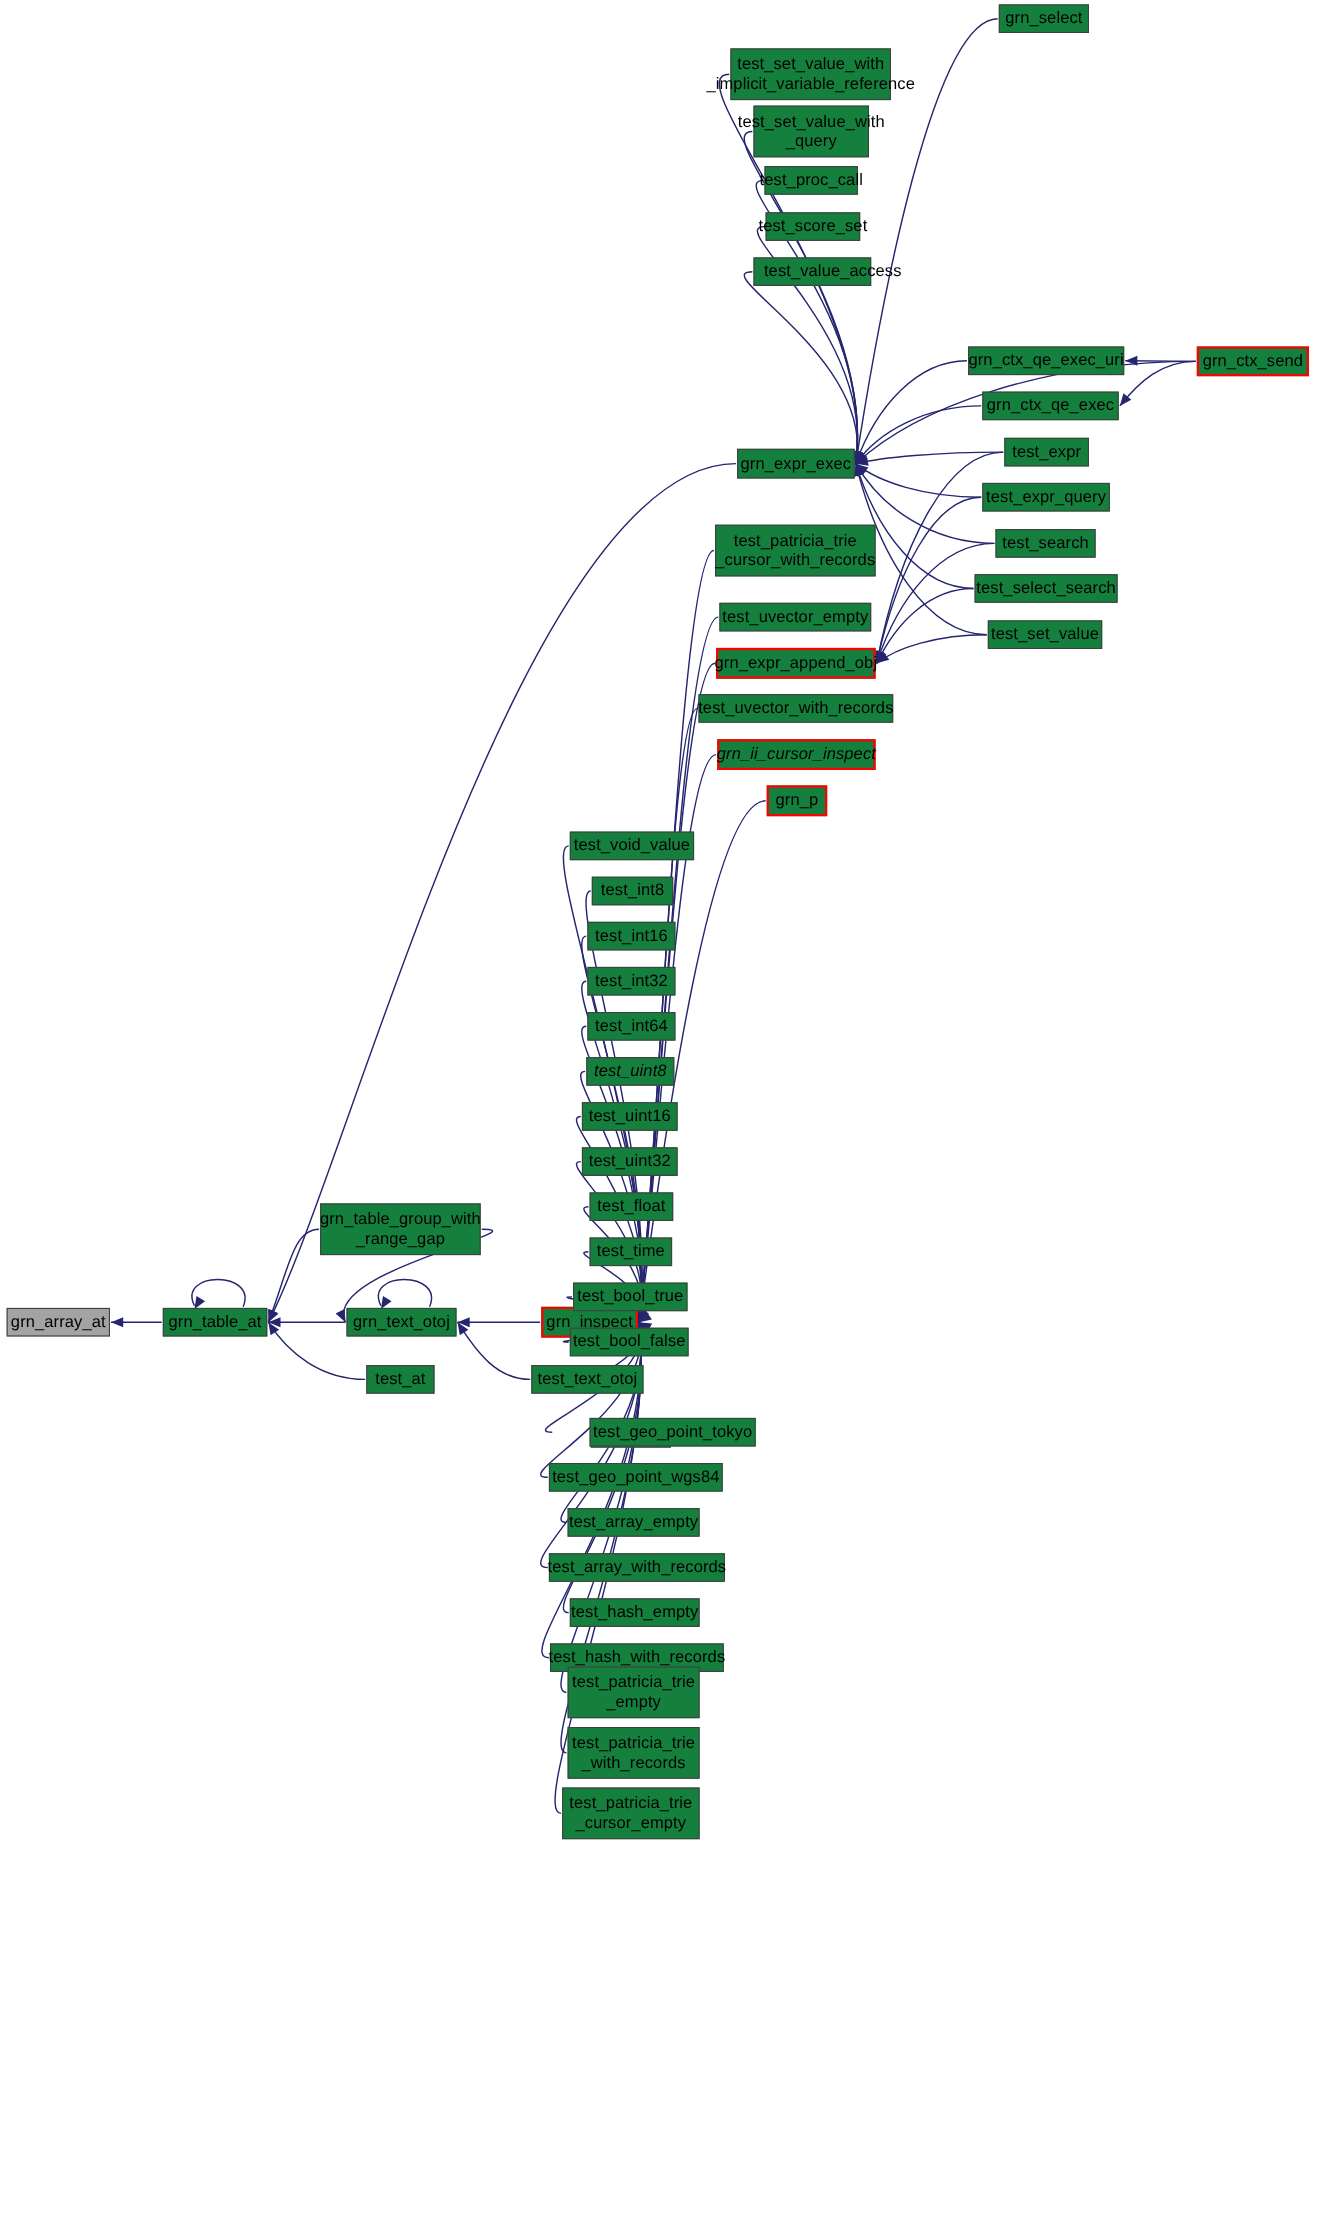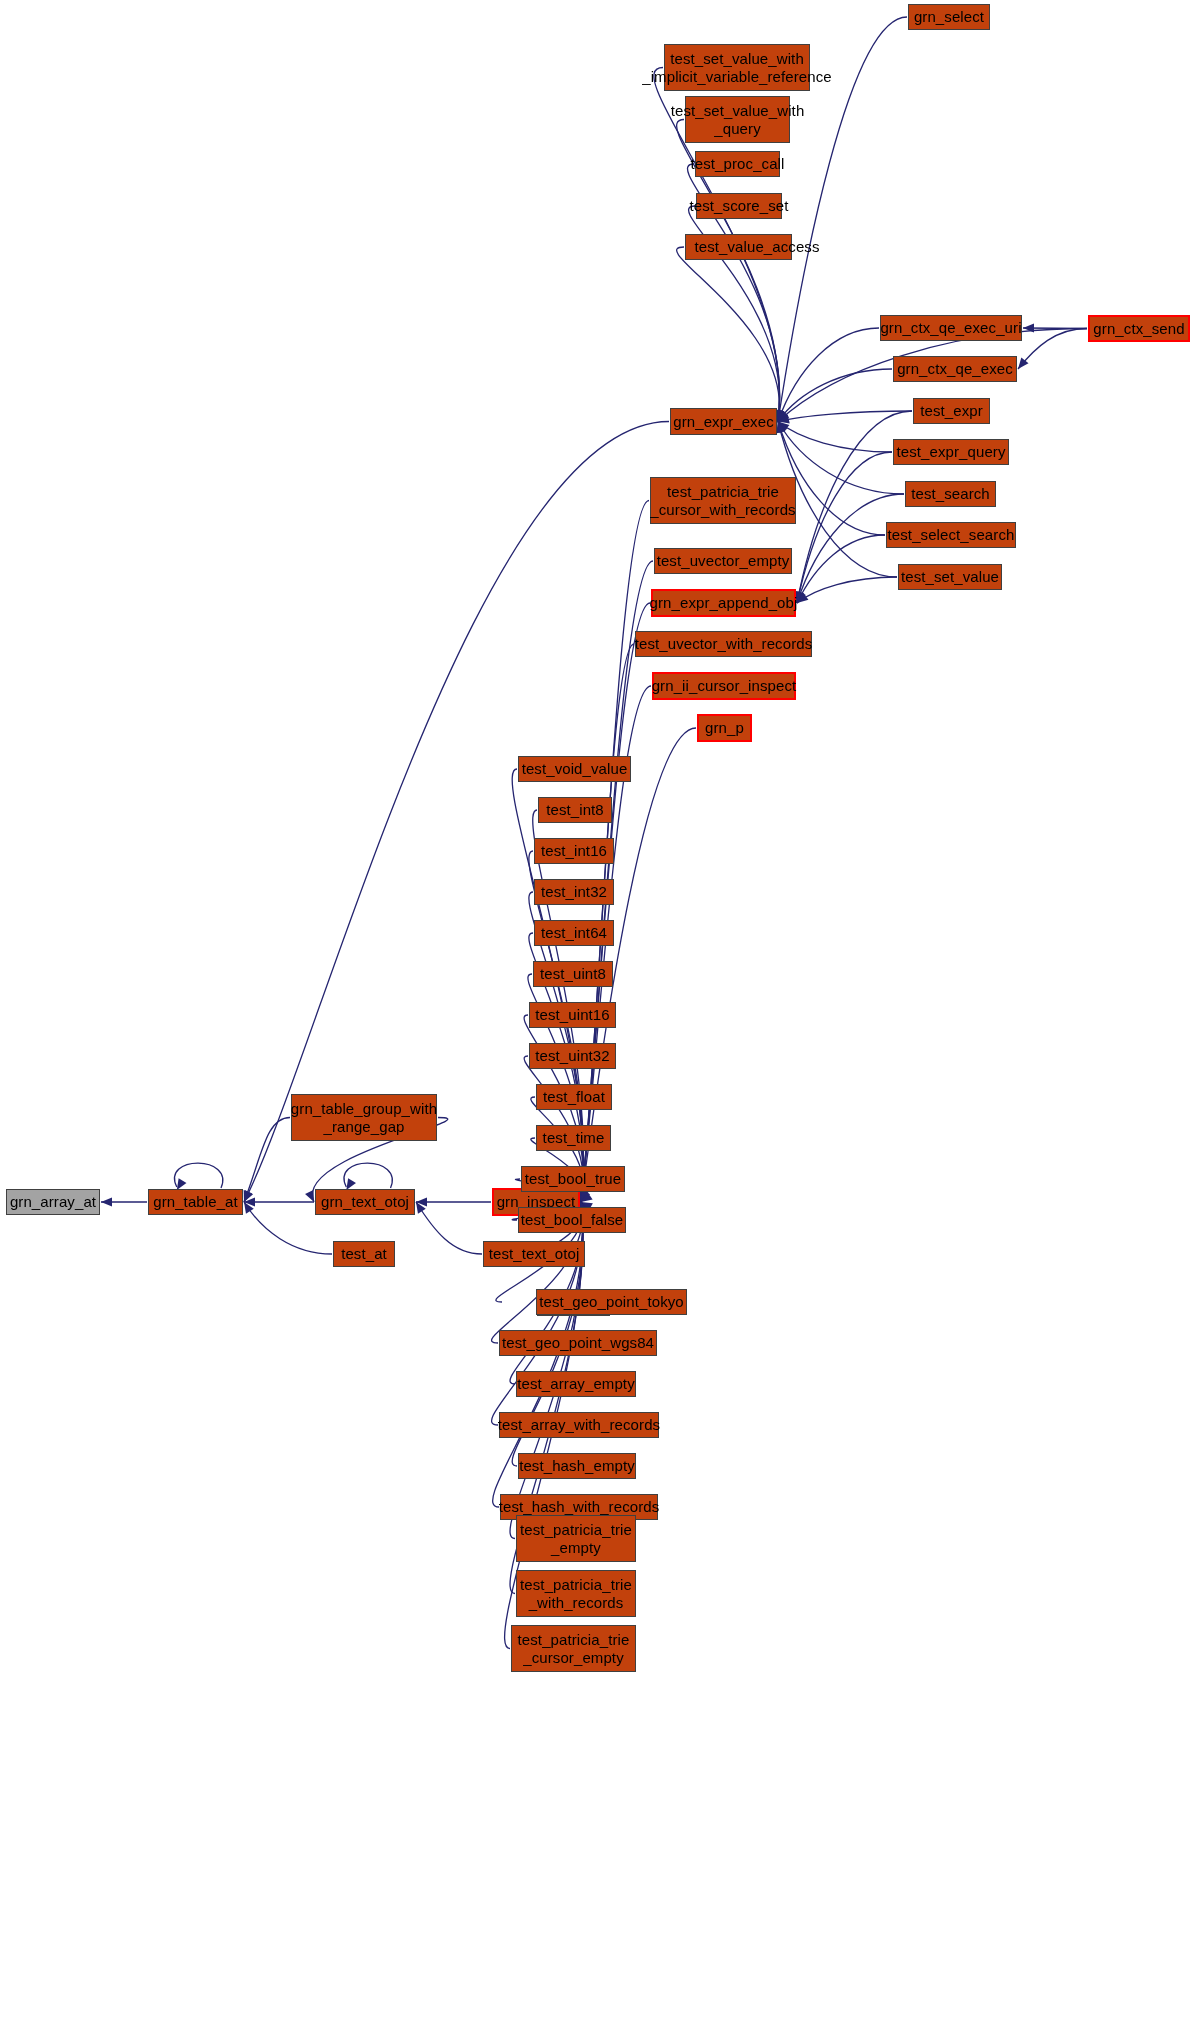--- a/index.html
+++ b/index.html
@@ -24,21 +24,21 @@
     height: 2019px;
     pointer-events: none;
   }
   .node {
     position: absolute;
     box-sizing: border-box;
     display: flex;
     align-items: center;
     justify-content: center;
     text-align: center;
-    background: #c2410c;
+    background: #15803d;
     border: 1px solid #404040;
     color: #000000;
     font-size: 15px;
     line-height: 1.18;
     letter-spacing: 0.1px;
     white-space: pre-line;
     z-index: 5;
   }
   .node.current {
     background: #a3a3a3;
@@ -194,29 +194,29 @@
     <div class="node" style="left: 893px; top: 356px; width: 124px; height: 26px;">grn_ctx_qe_exec</div>
     <div class="node" style="left: 650px; top: 477px; width: 146px; height: 47px;">test_patricia_trie
 _cursor_with_records</div>
     <div class="node" style="left: 913px; top: 398px; width: 77px; height: 26px;">test_expr</div>
     <div class="node" style="left: 654px; top: 548px; width: 138px; height: 26px;">test_uvector_empty</div>
     <div class="node" style="left: 893px; top: 439px; width: 116px; height: 26px;">test_expr_query</div>
     <div class="node hot" style="left: 651px; top: 589px; width: 145px; height: 28px;">grn_expr_append_obj</div>
     <div class="node" style="left: 905px; top: 481px; width: 91px; height: 26px;">test_search</div>
     <div class="node" style="left: 635px; top: 631px; width: 177px; height: 26px; text-align: center;">test_uvector_with_records</div>
     <div class="node" style="left: 886px; top: 522px; width: 130px; height: 26px;">test_select_search</div>
-    <div class="node hot" style="left: 652px; top: 672px; width: 144px; height: 28px;">grn_ii_cursor_inspect</div>
+    <div class="node hot" style="left: 652px; top: 672px; width: 144px; height: 28px; font-style: italic;">grn_ii_cursor_inspect</div>
     <div class="node" style="left: 898px; top: 564px; width: 104px; height: 26px;">test_set_value</div>
     <div class="node hot" style="left: 697px; top: 714px; width: 55px; height: 28px;">grn_p</div>
     <div class="node" style="left: 518px; top: 756px; width: 113px; height: 26px;">test_void_value</div>
     <div class="node" style="left: 538px; top: 797px; width: 74px; height: 26px;">test_int8</div>
     <div class="node" style="left: 534px; top: 838px; width: 80px; height: 26px;">test_int16</div>
     <div class="node" style="left: 534px; top: 879px; width: 80px; height: 26px;">test_int32</div>
     <div class="node" style="left: 534px; top: 920px; width: 80px; height: 26px;">test_int64</div>
-    <div class="node" style="left: 533px; top: 961px; width: 80px; height: 26px;">test_uint8</div>
+    <div class="node" style="left: 533px; top: 961px; width: 80px; height: 26px; font-style: italic;">test_uint8</div>
     <div class="node" style="left: 529px; top: 1002px; width: 87px; height: 26px;">test_uint16</div>
     <div class="node" style="left: 529px; top: 1043px; width: 87px; height: 26px;">test_uint32</div>
     <div class="node" style="left: 536px; top: 1084px; width: 76px; height: 26px;">test_float</div>
     <div class="node" style="left: 536px; top: 1125px; width: 75px; height: 26px;">test_time</div>
     <div class="node" style="left: 521px; top: 1166px; width: 104px; height: 26px;">test_bool_true</div>
     <div class="node" style="left: 518px; top: 1207px; width: 108px; height: 26px;">test_bool_false</div>
     <div class="node" style="left: 537px; top: 1290px; width: 73px; height: 26px;">test_text</div>
     <div class="node" style="left: 503px; top: 1289px; width: 151px; height: 26px; margin-left: 33px;">test_geo_point_tokyo</div>
     <div class="node" style="left: 499px; top: 1330px; width: 158px; height: 26px;">test_geo_point_wgs84</div>
     <div class="node" style="left: 516px; top: 1371px; width: 120px; height: 26px;">test_array_empty</div>

